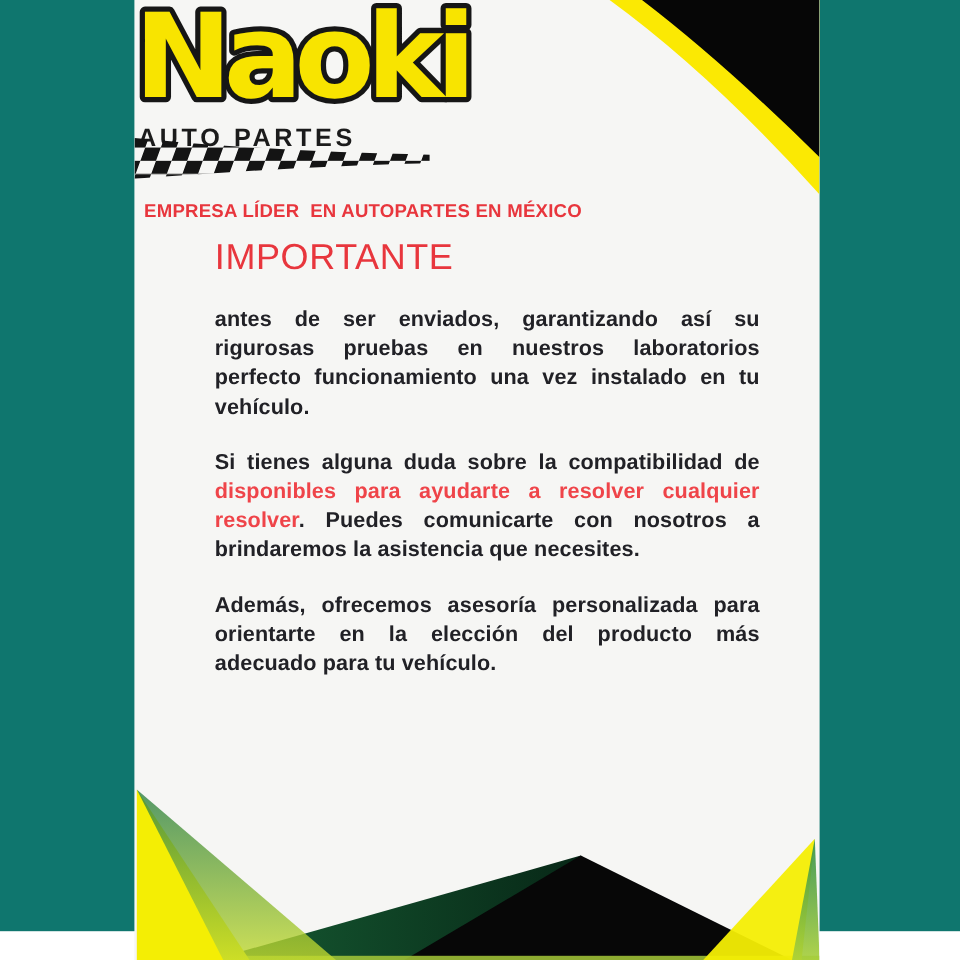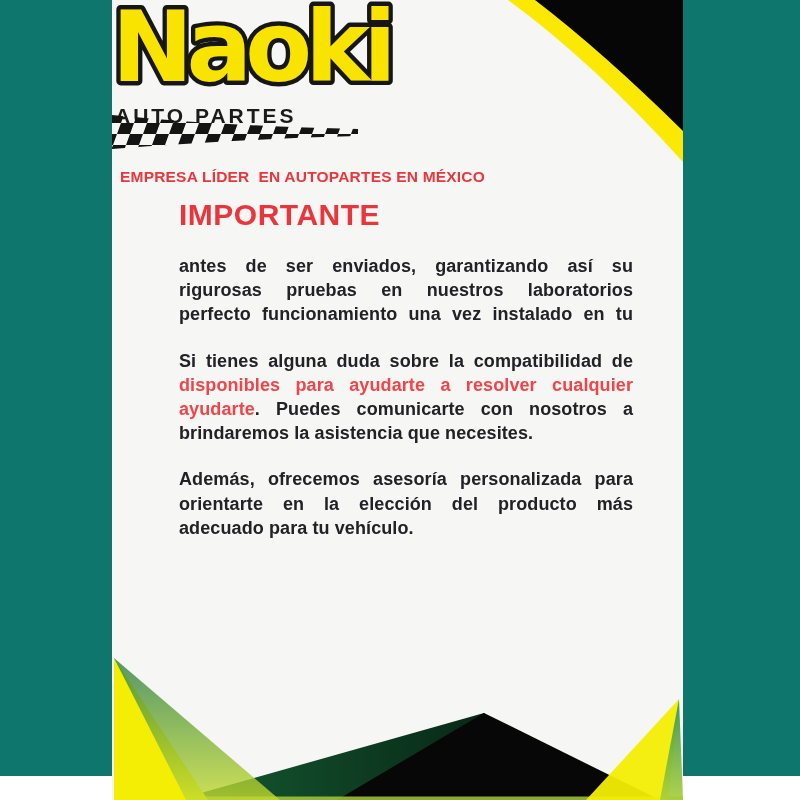--- a/index.html
+++ b/index.html
@@ -31,21 +31,21 @@
   .flag{position:absolute;left:0;top:112px;width:248px;height:37px;display:block;}
   .tagline{
     position:absolute;left:8px;top:149px;
     font-size:15.5px;font-weight:bold;color:var(--red);
     white-space:pre;letter-spacing:0.2px;margin-top:19px;
   }
   
   .content{position:absolute;left:67px;right:50px;top:200px;}
   .title{
     margin:0 0 24px 0;font-size:30px;line-height:1;
-    font-weight:bold;letter-spacing:0.5px;color:var(--red);
+    font-weight:normal;letter-spacing:0.5px;color:var(--red);
   }
   .para{margin:0 0 22px 0;font-size:18px;line-height:24.2px;
     font-weight:bold;color:var(--text);letter-spacing:0.1px;}
   .para .line{text-align:justify;text-align-last:justify;}
   .para .line.last{text-align-last:left;}
   .para .red{color:var(--red-inline);}
   
   .bottom{position:absolute;left:0;bottom:0;width:571px;height:145px;display:block;}
 </style>
 </head>
@@ -76,25 +76,26 @@
       <div class="tagline">EMPRESA LÍDER  EN AUTOPARTES EN MÉXICO</div>
     </header>
 
     <main class="content">
       <h1 class="title">IMPORTANTE</h1>
       <div>
           <div class="para">
             <div class="line"><span>antes de ser enviados, garantizando así su</span></div>
             <div class="line"><span>rigurosas pruebas en nuestros laboratorios</span></div>
             <div class="line"><span>perfecto funcionamiento una vez instalado en tu</span></div>
+            <div class="line last"><span>vehículo.</span></div>
           </div>
           <div class="para">
             <div class="line"><span>Si tienes alguna duda sobre la compatibilidad de</span></div>
             <div class="line"><span class="red">disponibles para ayudarte a resolver cualquier</span></div>
-            <div class="line"><span class="red">ayudarte</span><span>. Puedes comunicarte con nosotros a</span></div>
+            <div class="line"><span class="red">resolver</span><span>. Puedes comunicarte con nosotros a</span></div>
             <div class="line last"><span>brindaremos la asistencia que necesites.</span></div>
           </div>
           <div class="para">
             <div class="line"><span>Además, ofrecemos asesoría personalizada para</span></div>
             <div class="line"><span>orientarte en la elección del producto más</span></div>
             <div class="line last"><span>adecuado para tu vehículo.</span></div>
           </div>
         </div>
     </main>
 

